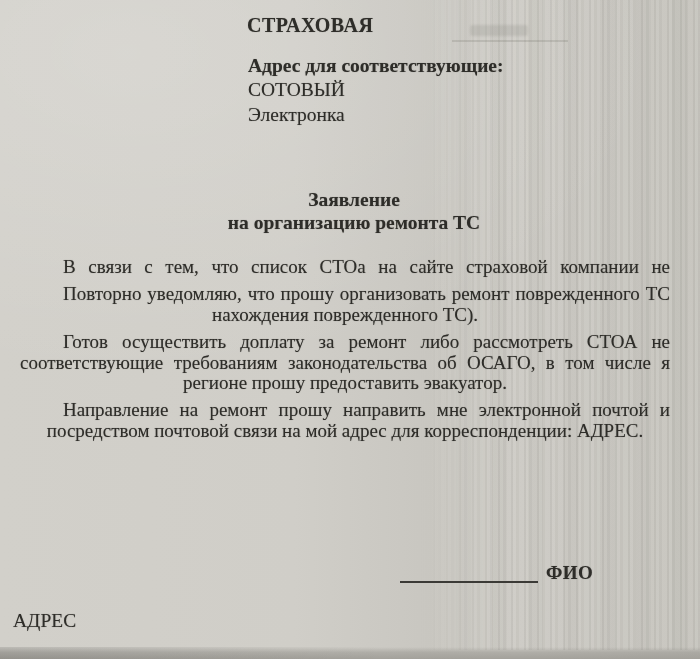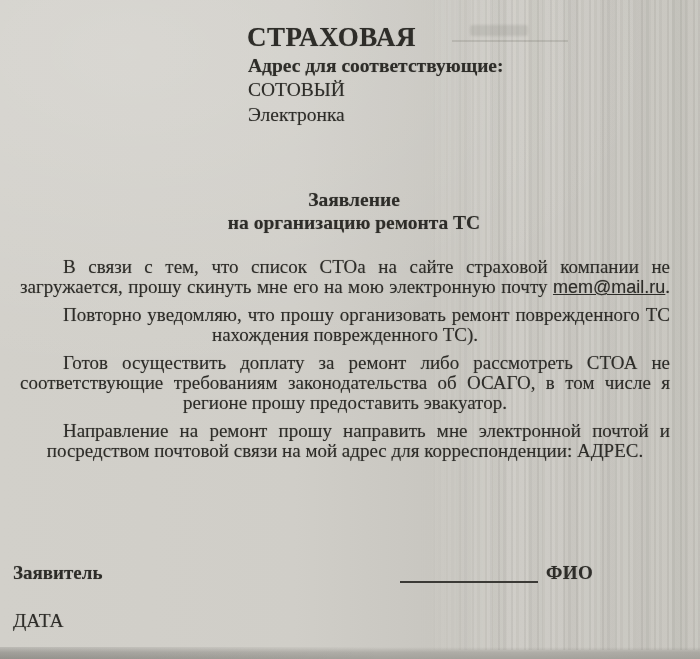--- a/index.html
+++ b/index.html
@@ -55,22 +55,22 @@
     position: absolute;
     left: 452px; top: 40px; width: 116px; height: 2px;
     background: rgba(95,93,83,0.18);
     filter: blur(0.6px);
   }
 
   .ink { text-shadow: 0 0 1px rgba(46,45,41,0.40); }
   .b   { font-weight: bold; }
 
   .company {
-    position: absolute; left: 247px; top: 22px;
-    font-size: 27px; font-weight: bold; letter-spacing: 0.5px;
+    position: absolute; left: 247px; top: 14px;
+    font-size: 20px; font-weight: bold; letter-spacing: 0.5px;
   }
 
   .applicant {
     position: absolute; left: 248px; top: 54px;
     font-size: 19.5px; line-height: 24.4px;
   }
 
   .title {
     position: absolute; left: 8px; right: 0; top: 188px;
     text-align: center;
@@ -126,33 +126,31 @@
     <div>Электронка</div>
   </div>
 
   <div class="title ink">
     <div>Заявление</div>
     <div>на организацию ремонта ТС</div>
   </div>
 
   <div class="body-text ink">
     <div class="ln jf first">В связи с тем, что список СТОа на сайте страховой компании не</div>
-    <div class="ln jf"><span>загружается, прошу скинуть мне его на мою электронную почту </span><span class="email">mem@mail.ru</span><span>.</span></div>
 
     <div class="ln jf first gap">Повторно уведомляю, что прошу организовать ремонт поврежденного ТС</div>
     <div class="ln">нахождения поврежденного ТС).</div>
 
     <div class="ln jf first gap">Готов осуществить доплату за ремонт либо рассмотреть СТОА не</div>
     <div class="ln jf">соответствующие требованиям законодательства об ОСАГО, в том числе я</div>
     <div class="ln">регионе прошу предоставить эвакуатор.</div>
 
     <div class="ln jf first gap">Направление на ремонт прошу направить мне электронной почтой и</div>
     <div class="ln">посредством почтовой связи на мой адрес для корреспонденции: АДРЕС.</div>
   </div>
 
-  <div class="sig-label ink">Заявитель</div>
   <div class="sig-line"></div>
   <div class="sig-name ink">ФИО</div>
 
-  <div class="date ink">ДАТА</div>
+  <div class="date ink">АДРЕС</div>
 
   <div class="bottom-edge"></div>
 </div>
 
 </body></html>

